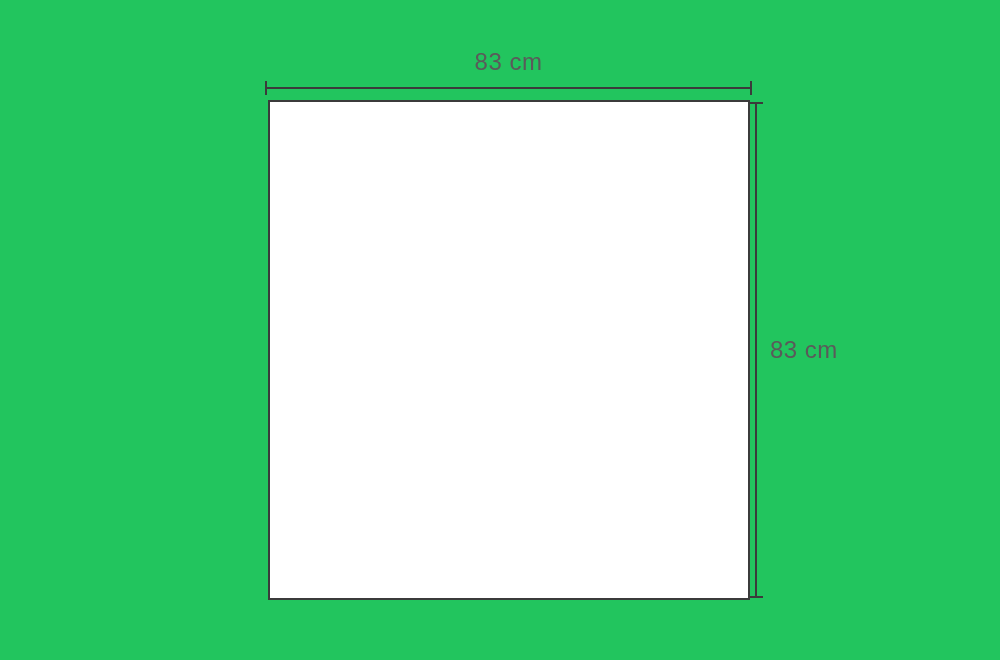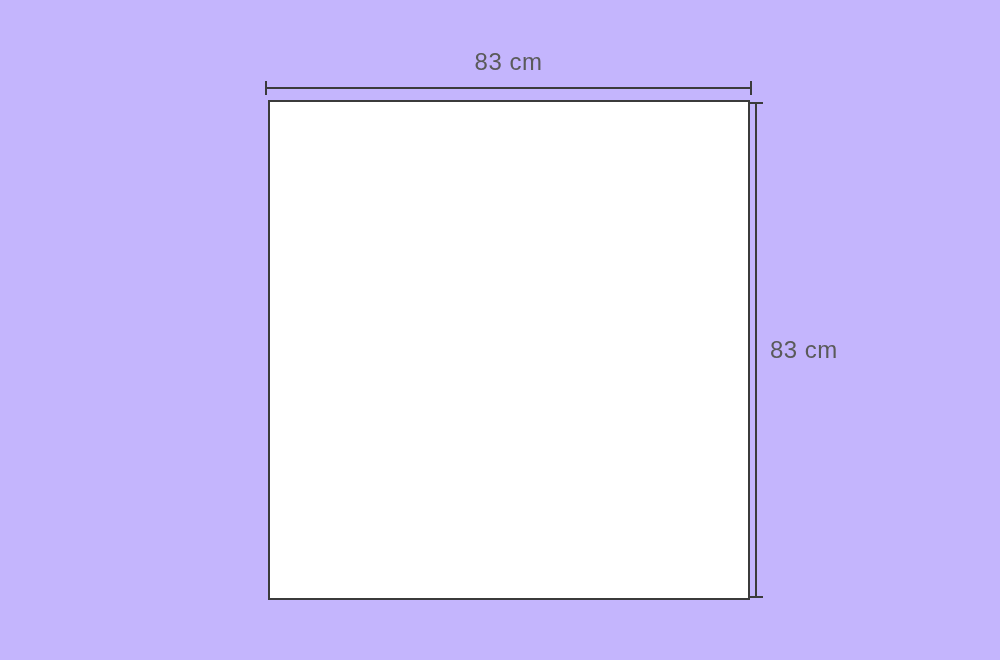--- a/index.html
+++ b/index.html
@@ -8,21 +8,21 @@
     background: #ffffff;
     width: 1000px;
     height: 660px;
     overflow: hidden;
     font-family: "Liberation Sans", sans-serif;
   }
   .canvas {
     position: relative;
     width: 1000px;
     height: 660px;
-    background: #c4b5fd;
+    background: #22c55e;
   }
   
   .square {
     position: absolute;
     left: 268px;
     top: 100px;
     width: 478px;
     height: 496px;
     border: 2px solid #3b3b3b;
     background: #ffffff;

